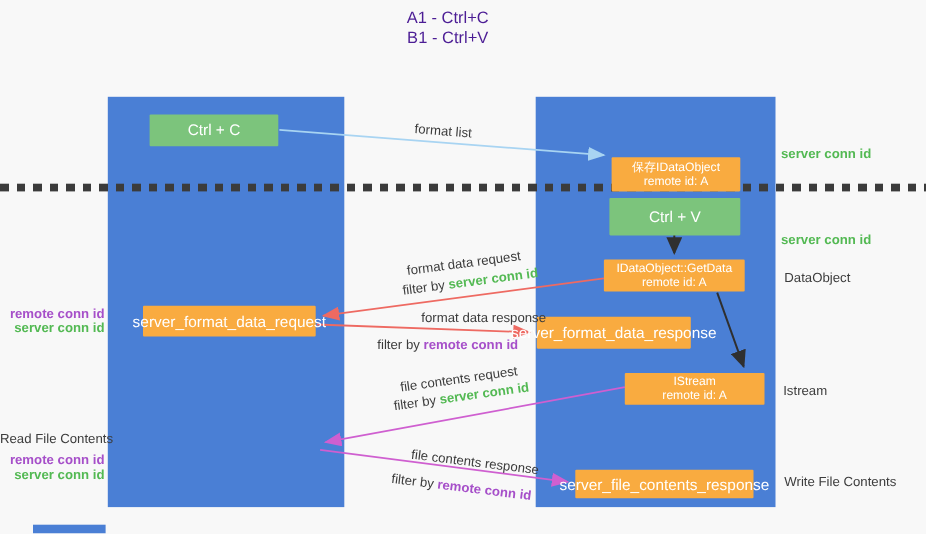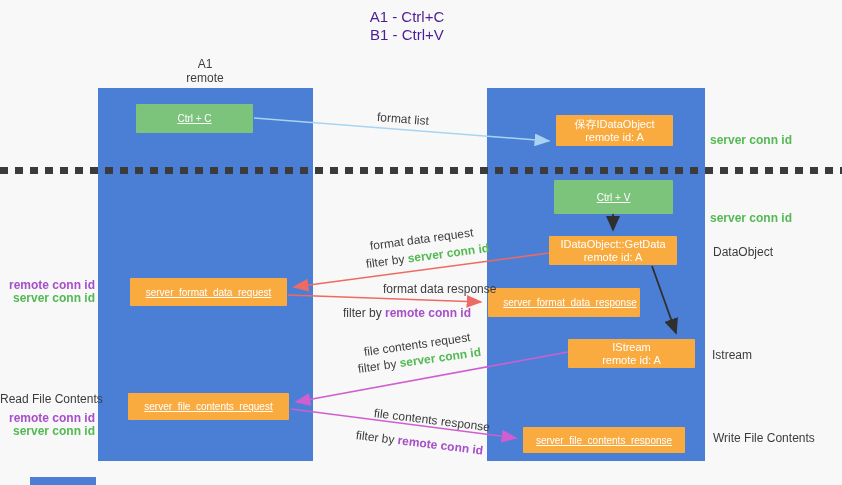--- a/index.html
+++ b/index.html
@@ -7,44 +7,40 @@
   #canvas{position:relative; width:842px; height:485px; background:#f8f8f8; overflow:hidden;}
   .title{position:absolute; left:300px; width:214px; top:8px; text-align:center; color:#4c1d95; font-size:15px; line-height:18px;}
   .colhead{position:absolute; top:57px; width:140px; text-align:center; color:#3f3f3f; font-size:12px; line-height:14px;}
   .column{position:absolute; top:88px; height:373px; background:#4a7fd5;}
   .dotted{position:absolute; left:0; top:167px; width:842px; height:7px;
           background:repeating-linear-gradient(90deg,#3b3b3b 0 8px, transparent 8px 15px); z-index:3;}
   .box{position:absolute; display:flex; flex-direction:column; align-items:center; justify-content:center;
        color:#ffffff; text-align:center; z-index:4; border-radius:1px;}
   .green{background:#7cc47c;}
   .orange{background:#f9ab40;}
-  .box .l1{font-size:10px; line-height:13px;text-decoration:underline;}
+  .box .l1{font-size:14px; line-height:13px;}
   .box .l2{font-size:11px; line-height:13px;}
   .slabel{position:absolute; font-size:12px; color:#3c3c3c; white-space:nowrap; z-index:5;}
   .gtxt{color:#53b953; font-weight:bold;}
   .ptxt{color:#a64fc9; font-weight:bold;}
   .alabel{position:absolute; font-size:12px; color:#3c3c3c; white-space:nowrap; z-index:5; transform-origin:left center;}
   .leftcol{position:absolute; left:0; width:95px; text-align:right; z-index:5;}
   svg.arrows{position:absolute; left:0; top:0; z-index:4; pointer-events:none;}
   .sliver{position:absolute; left:30px; top:477px; width:66px; height:8px; background:#4a7fd5;}
 </style>
 </head>
 <body>
 
 <div id="canvas">
 
   <div class="title">
     <div>A1 - Ctrl+C</div>
     <div>B1 - Ctrl+V</div>
   </div>
 
-  <div class="colhead" style="left:135px;">
-    <div>A1</div>
-    <div>remote</div>
-  </div>
 
   <div class="column" style="left:98px; width:215px;"></div>
   <div class="column" style="left:487px; width:218px;"></div>
 
   <div class="dotted"></div>
 
   <svg class="arrows" width="842" height="485">
     <defs>
       <marker id="mLB" markerWidth="10" markerHeight="8" refX="9" refY="4" orient="auto">
         <path d="M0,0 L10,4 L0,8 z" fill="#a8d4f2"></path>
@@ -65,50 +61,47 @@
     <line x1="288" y1="295" x2="481" y2="302" stroke="#ee6a62" stroke-width="1.6" marker-end="url(#mR)"></line>
     <line x1="652" y1="266" x2="676" y2="333" stroke="#2f2f2f" stroke-width="1.8" marker-end="url(#mK)"></line>
     <line x1="568" y1="352" x2="296" y2="402" stroke="#cf5fd0" stroke-width="1.6" marker-end="url(#mM)"></line>
     <line x1="291" y1="409" x2="516" y2="438" stroke="#cf5fd0" stroke-width="1.6" marker-end="url(#mM)"></line>
   </svg>
 
   <div class="box green" style="left:136px; top:104px; width:117px; height:29px;">
     <div class="l1">Ctrl + C</div>
   </div>
 
-  <div class="box orange" style="left:556px; top:115px; width:117px; height:31px;">
+  <div class="box orange" style="left:556px; top:143px; width:117px; height:31px;">
     <div class="l2">保存IDataObject</div>
     <div class="l2">remote id: A</div>
   </div>
 
   <div class="box green" style="left:554px; top:180px; width:119px; height:34px;">
     <div class="l1">Ctrl + V</div>
   </div>
 
   <div class="box orange" style="left:549px; top:236px; width:128px; height:29px;">
     <div class="l2">IDataObject::GetData</div>
     <div class="l2">remote id: A</div>
   </div>
 
   <div class="box orange" style="left:130px; top:278px; width:157px; height:28px;justify-content:center;">
     <div class="l1">server_format_data_request</div>
   </div>
 
-  <div class="box orange" style="left:488px; top:288px; width:140px; height:29px;padding-left:12px;">
+  <div class="box orange" style="left:488px; top:288px; width:140px; height:29px;">
     <div class="l1">server_format_data_response</div>
   </div>
 
   <div class="box orange" style="left:568px; top:339px; width:127px; height:29px;">
     <div class="l2">IStream</div>
     <div class="l2">remote id: A</div>
   </div>
 
-  <div class="box orange" style="left:128px; top:393px; width:161px; height:27px;">
-    <div class="l1">server_file_contents_request</div>
-  </div>
 
   <div class="box orange" style="left:523px; top:427px; width:162px; height:26px;">
     <div class="l1">server_file_contents_response</div>
   </div>
 
   <div class="slabel gtxt" style="left:710px; top:133px;">server conn id</div>
   <div class="slabel gtxt" style="left:710px; top:211px;">server conn id</div>
   <div class="slabel" style="left:713px; top:245px;">DataObject</div>
   <div class="slabel" style="left:712px; top:348px;">Istream</div>
   <div class="slabel" style="left:713px; top:431px;">Write File Contents</div>

